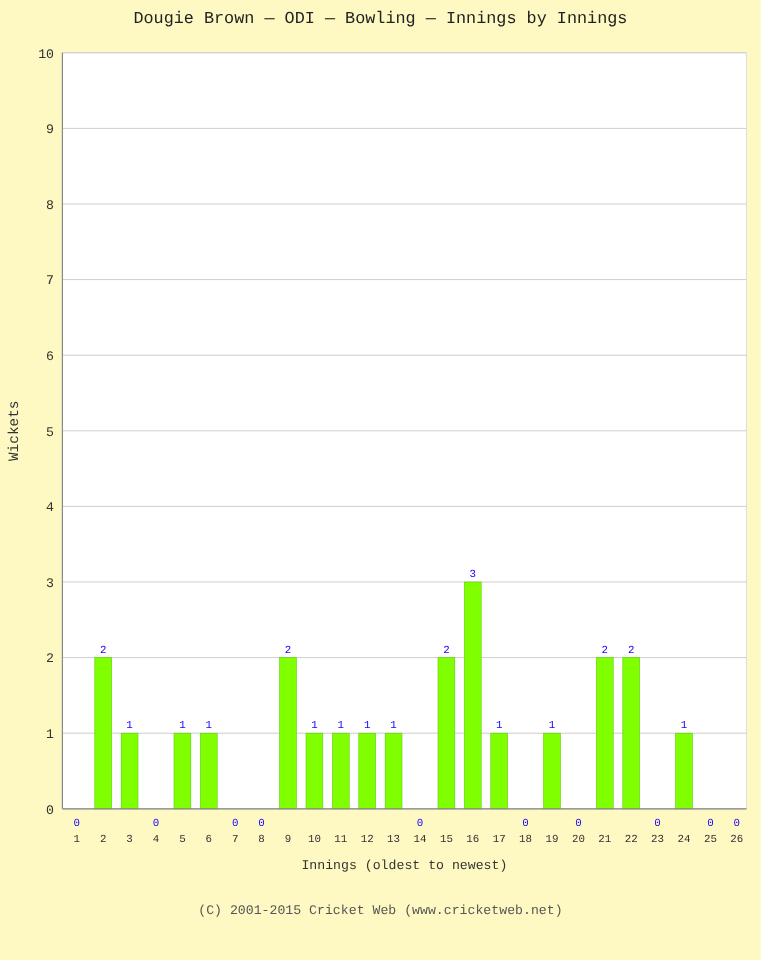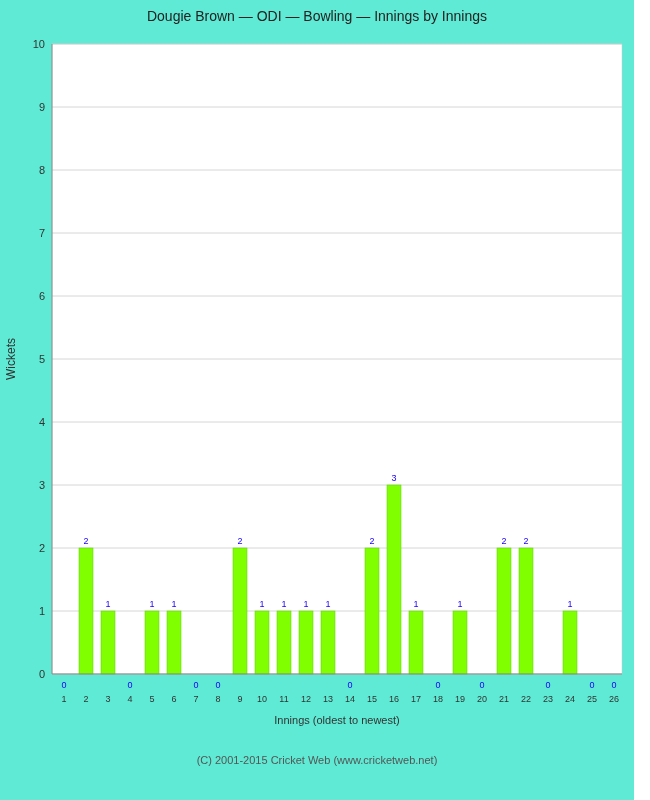--- a/index.html
+++ b/index.html
@@ -9,24 +9,25 @@
       background: #ffffff;
       font-family: Arial, sans-serif;
       font-size: 12px;
       color: #333;
       overflow: hidden;
     }
     .chart-container {
       width: 634px;
       height: 800px;
       position: relative;
-      background: #5eead4;
+      background: #fef9c3;
       display: flex;
       flex-direction: column;
       align-items: center;
+      font-family: Liberation Mono, monospace;
     }
     .chart-title {
       margin-top: 8px;
       font-size: 14px;
       text-align: center;
       color: #222;
     }
     svg.main-chart {
       display: block;
     }

